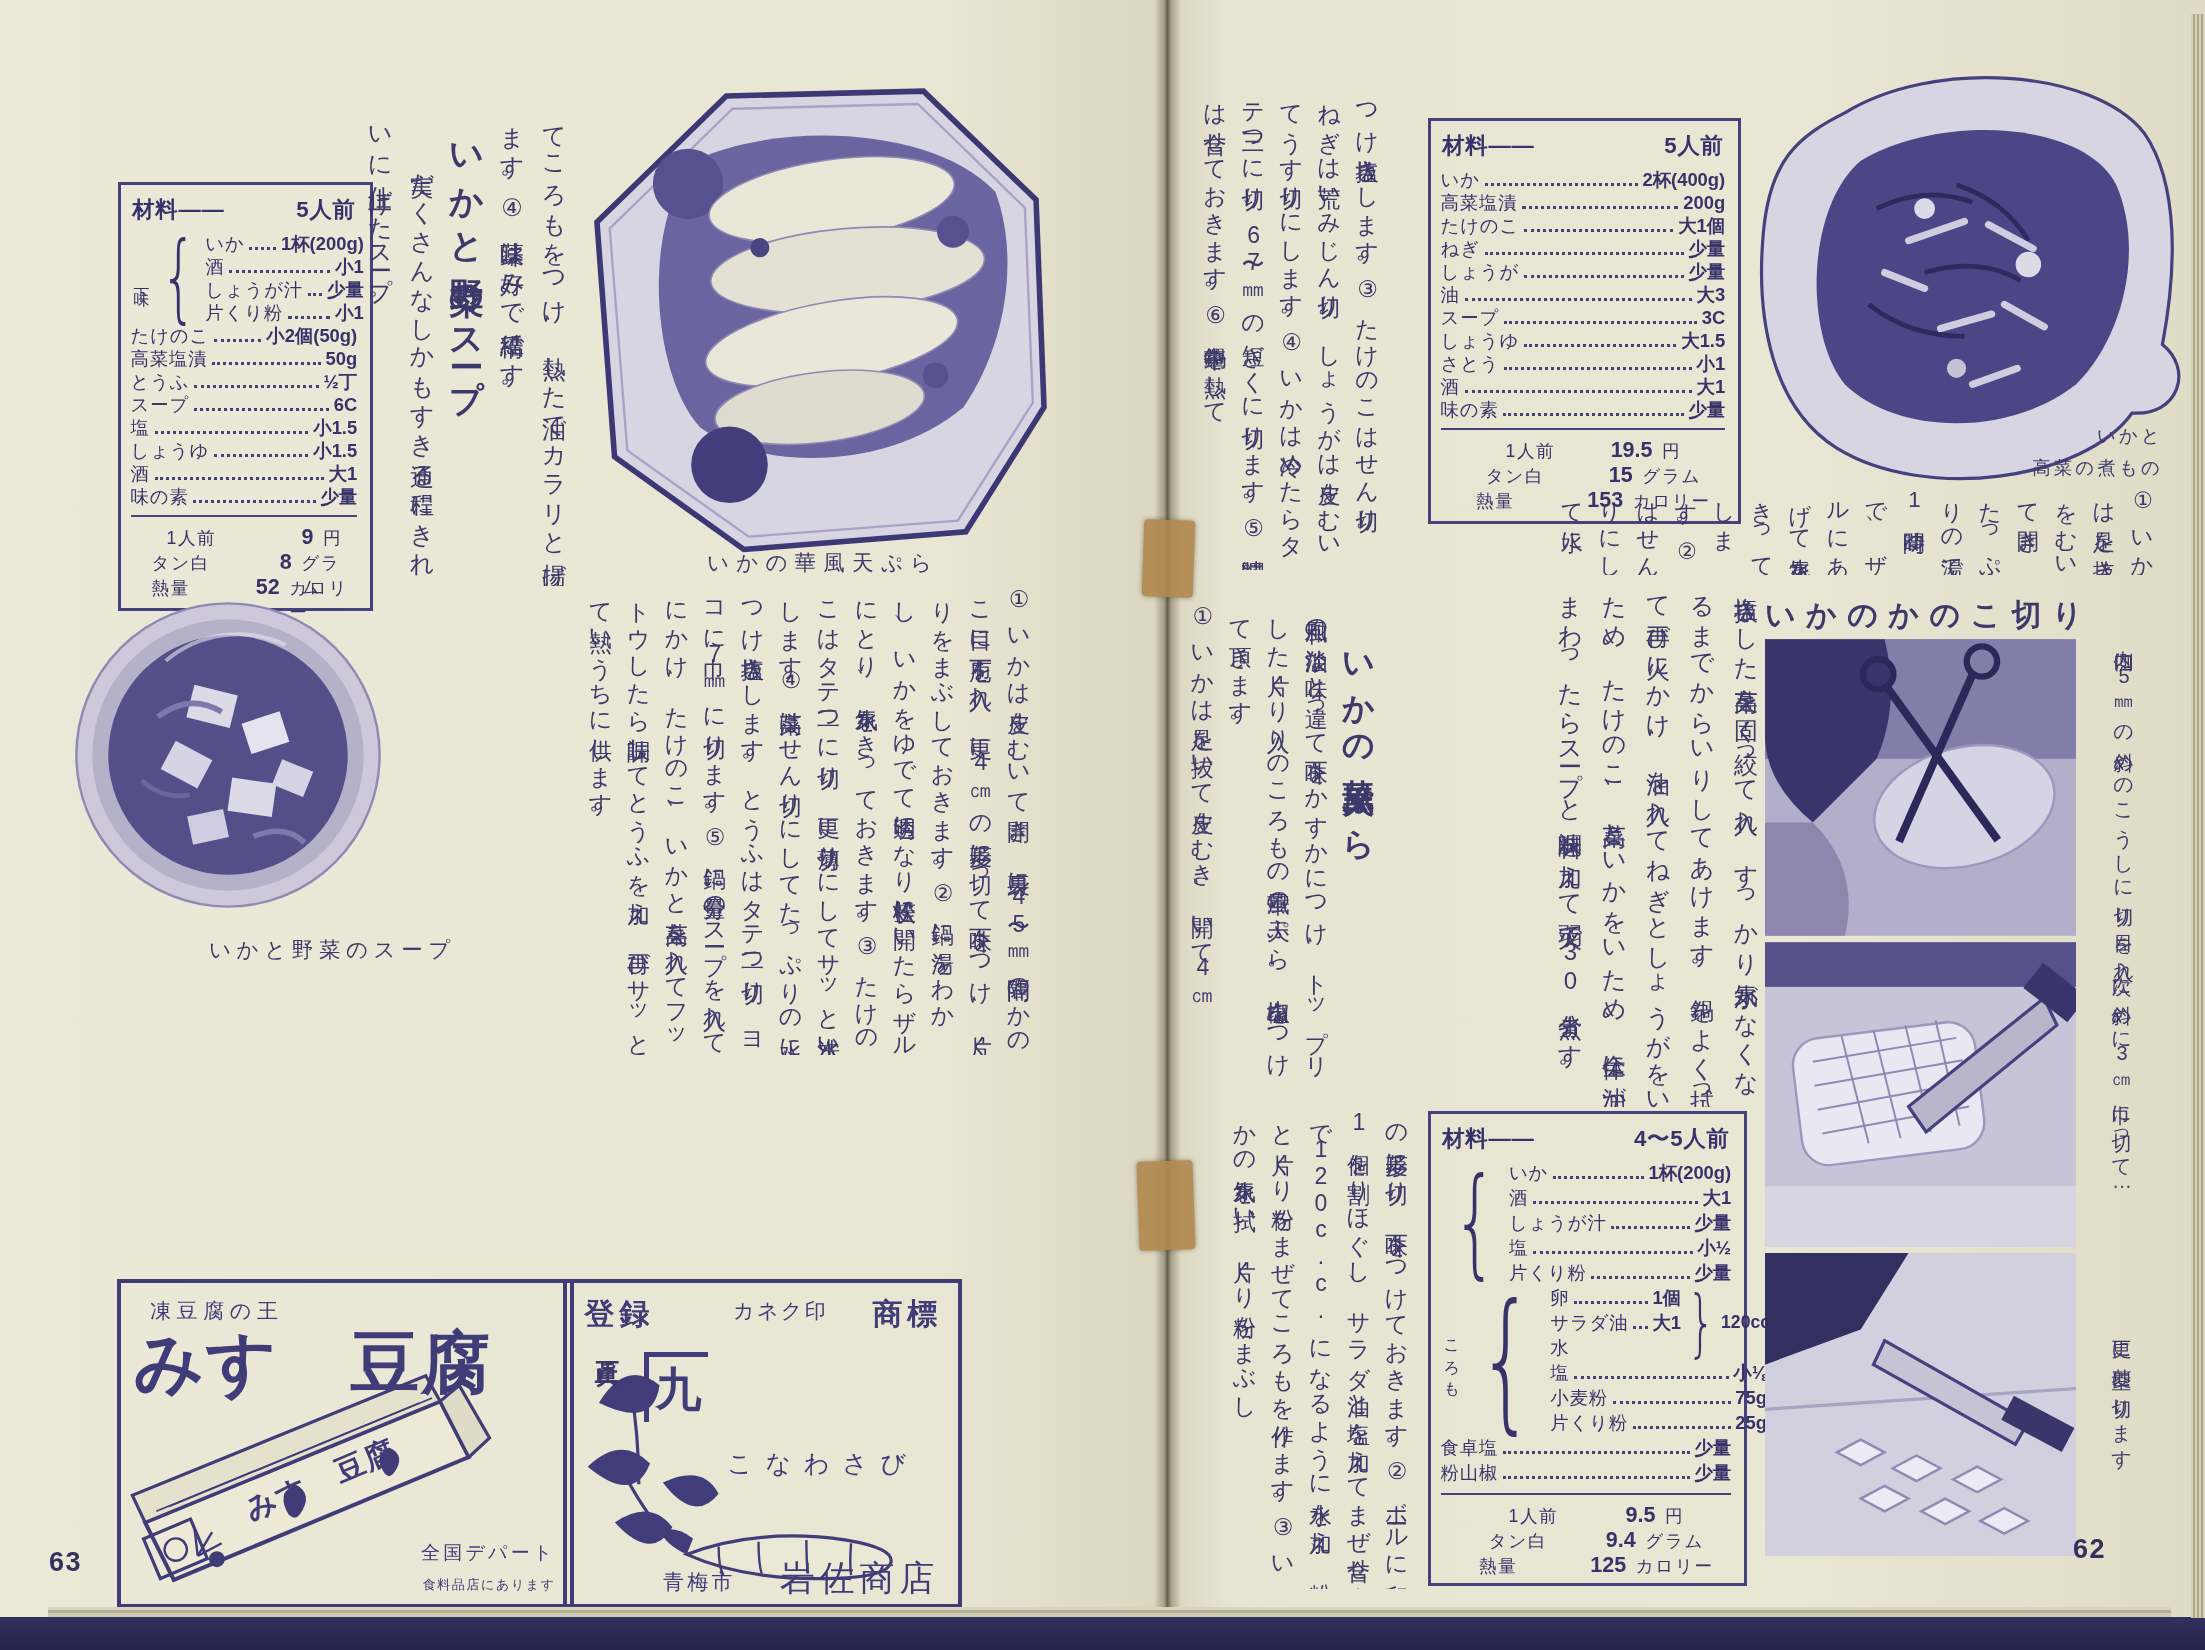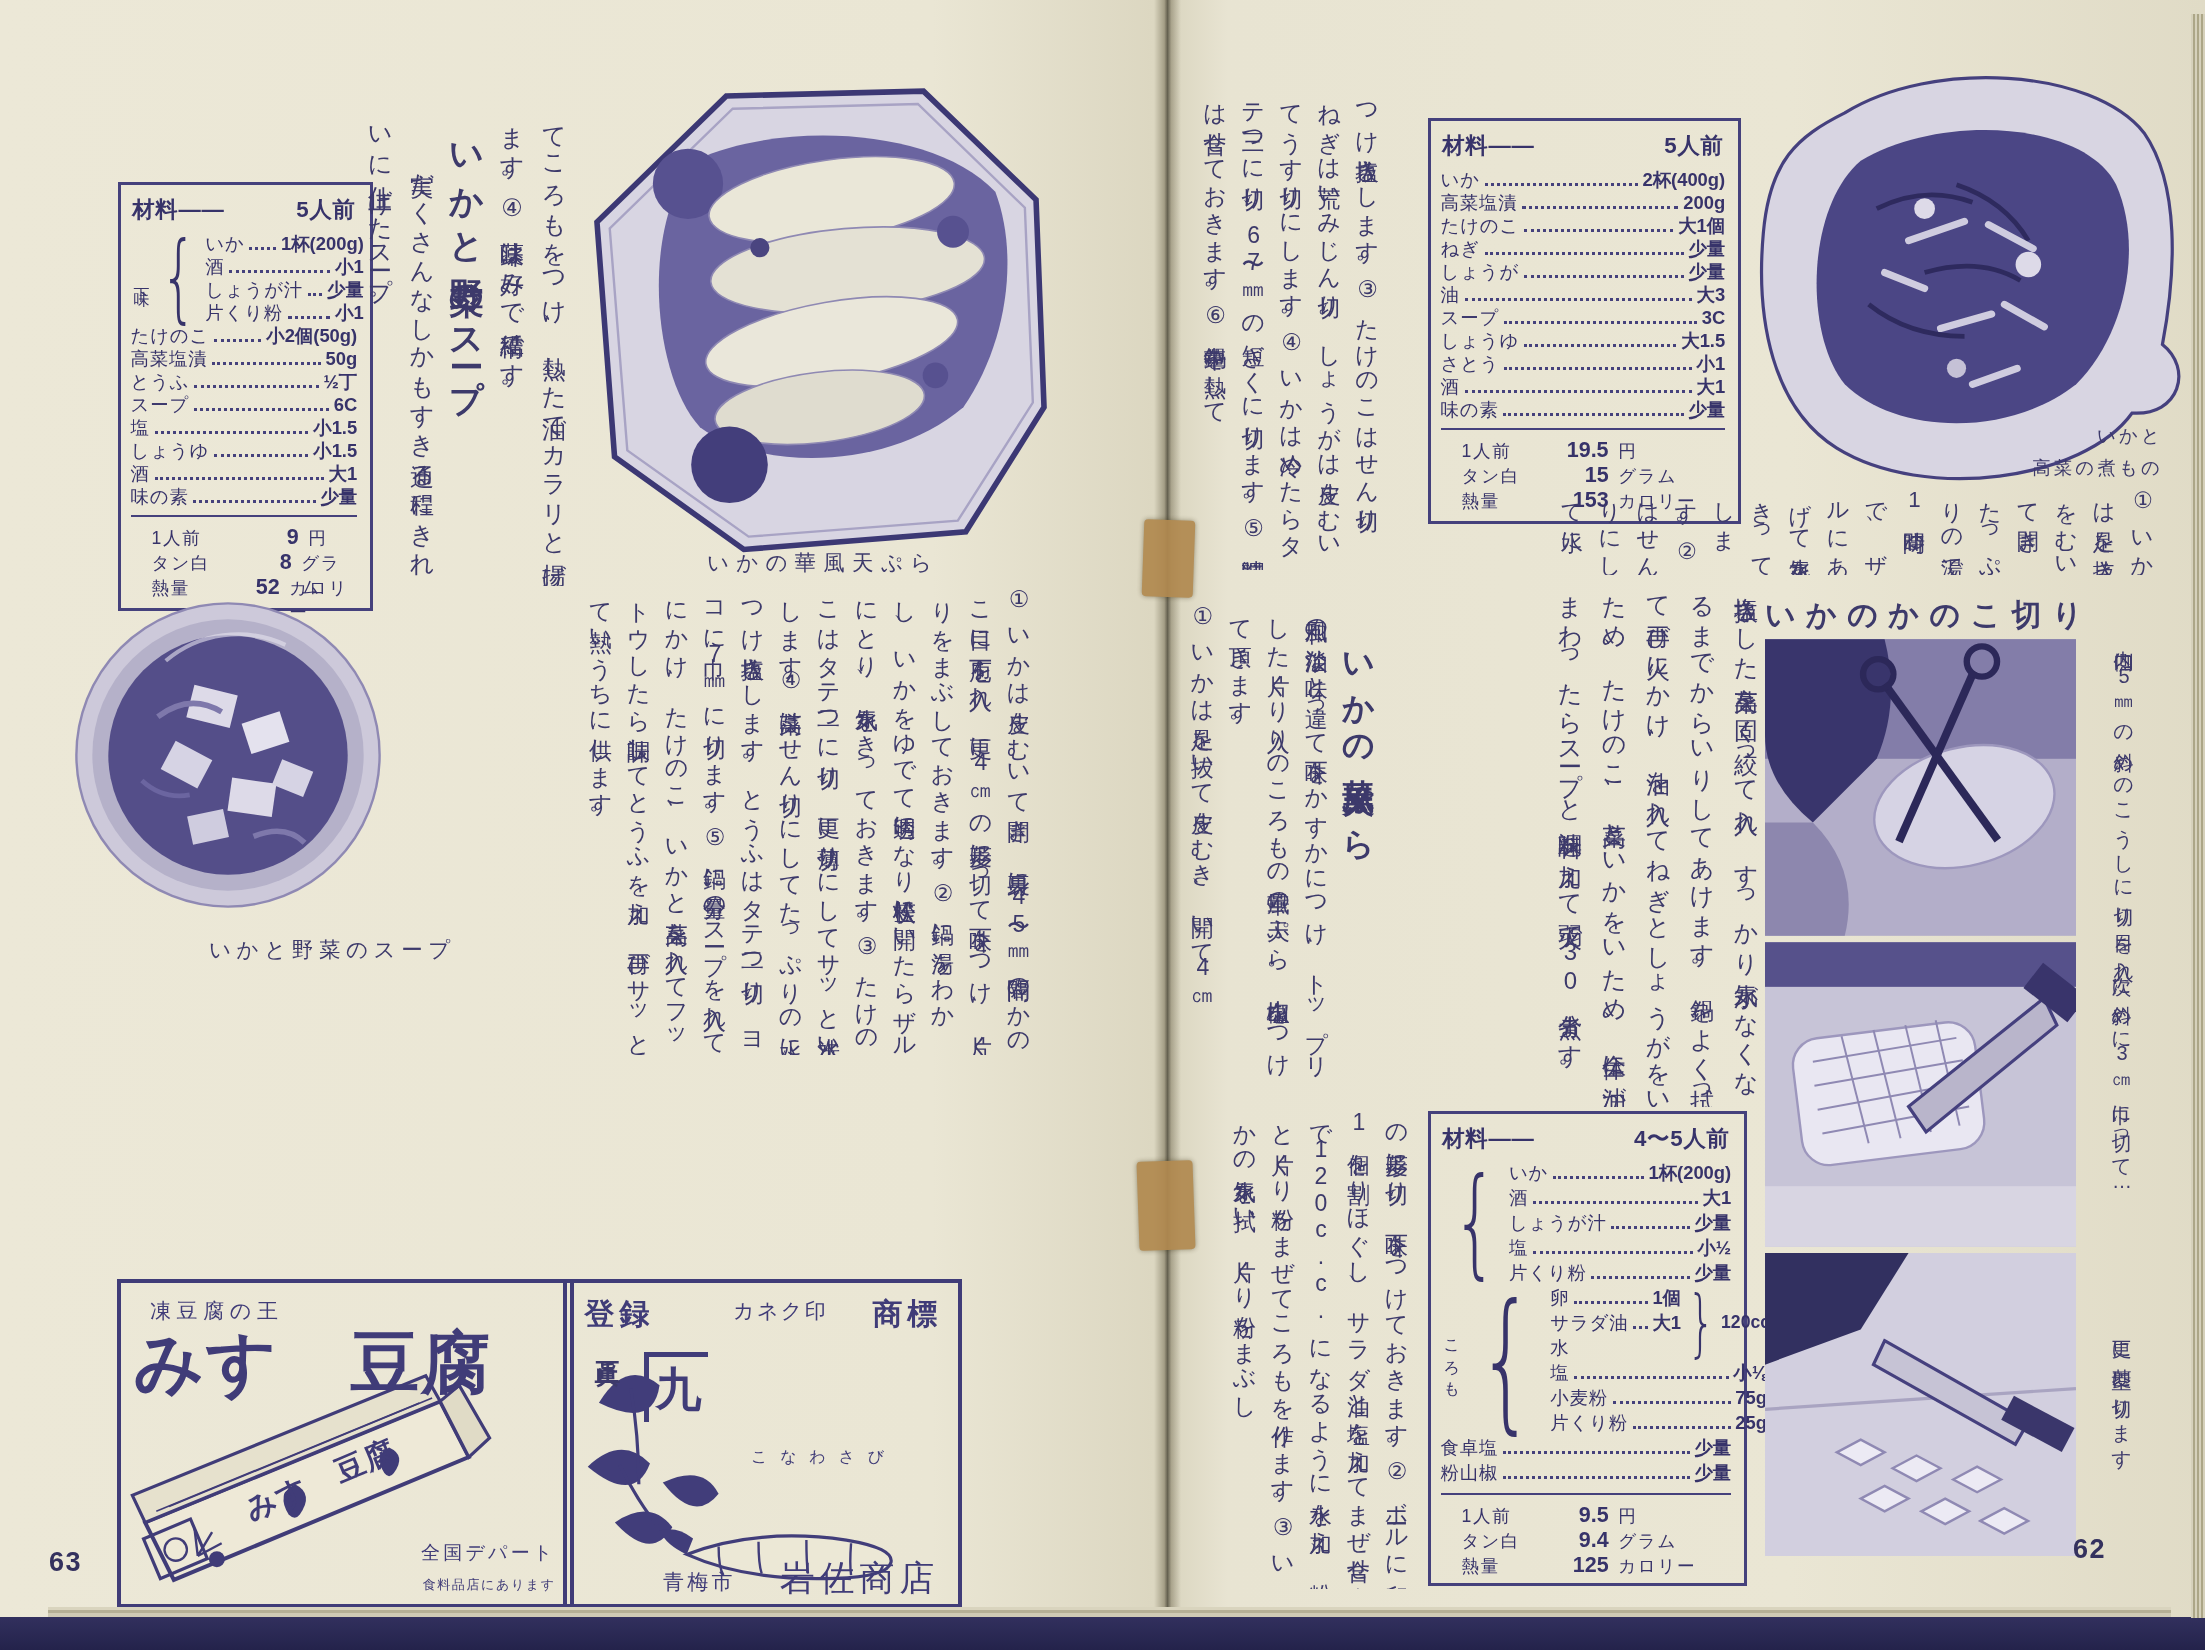--- a/index.html
+++ b/index.html
@@ -19,21 +19,21 @@
   .trow{display:flex;align-items:baseline;height:23px;font-size:18.4px;}
   .t3 .trow{height:25px;}
   .tname{white-space:nowrap;letter-spacing:0.8px;}
   .tdots{flex:1;border-bottom:3.2px dotted #45417c;margin:0 4.8px 6.4px;min-width:14.4px;}
   .tval{white-space:nowrap;font-weight:600;}
   .tgrp{display:flex;align-items:center;}
   .grows{flex:1;}
   .vlab{writing-mode:vertical-rl;text-orientation:upright;font-size:16px;letter-spacing:2.4px;color:var(--ink2);}
   .brace{display:inline-block;font-family:"DejaVu Sans",sans-serif;font-weight:300;line-height:.82;transform:scaleX(.6);margin:0 -4.8px 0 -3.2px;}
   .tnut{border-top:2.4px solid #45417c;margin-top:8px;padding:8px 0 0 21px;}
-  .nl{display:flex;align-items:baseline;height:25px;}
+  .nl{display:flex;align-items:baseline;height:25px;justify-content:center;}
   .nlab{width:85px;letter-spacing:1.6px;font-size:17.6px;}
   .nval{width:62px;text-align:right;font-weight:bold;font-size:21.5px;}
   .nunit{margin-left:9.6px;font-size:17.6px;letter-spacing:1.6px;}
   .ksub{font-size:17.6px;font-weight:bold;width:46px;text-align:left;margin-left:1.6px;}
   
   .v{position:absolute;writing-mode:vertical-rl;text-orientation:upright;overflow:hidden;color:#3d3a6b;}
   .v p,.v h2{margin:0;}
   .vt{font-weight:bold;}
   .cap{position:absolute;color:#3d3a6b;white-space:nowrap;}
   .pageno{position:absolute;font-size:27px;font-weight:bold;color:#34315e;letter-spacing:1.6px;}
@@ -229,21 +229,21 @@
           <path d="M150,340 q90,-34 200,-18 q60,10 56,28 q-4,18 -70,20 q-110,4 -186,-30 Z" fill="#ece8d6" stroke="#413d7a" stroke-width="4"></path>
           <path d="M190,330 q0,26 6,36 M240,324 q0,28 4,40 M300,322 q0,28 2,42 M356,326 q-2,26 0,40" stroke="#413d7a" stroke-width="3" fill="none"></path>
           <path d="M150,340 q-26,-12 -34,-30 q22,-6 42,10" fill="#413d7a"></path>
         </g>
       </svg>
       <div class="abs" style="left:17.6px;top:11.2px;font-size:30px;font-weight:bold;letter-spacing:4.8px;">登録</div>
       <div class="abs" style="left:166px;top:14.4px;font-size:21px;letter-spacing:2.4px;">カネク印</div>
       <div class="abs" style="right:16px;top:11.2px;font-size:30px;font-weight:bold;letter-spacing:4.8px;">商標</div>
       <div class="abs v" style="left:24px;top:57px;height:96px;font-size:25.5px;font-weight:bold;position:absolute;">眞正</div>
       <div class="abs" style="left:77px;top:69px;font-size:46px;font-weight:bold;border-top:5.6px solid #413d7a;border-left:5.6px solid #413d7a;padding:1.6px 6.4px;">九</div>
-      <div class="abs" style="left:184px;top:164px;font-size:16px;letter-spacing:12.8px;">こなわさび</div>
+      <div class="abs" style="left:160px;top:164px;font-size:25px;letter-spacing:12.8px;">こなわさび</div>
       <div class="abs" style="left:96px;bottom:8px;font-size:21px;letter-spacing:3.2px;">青梅市</div>
       <div class="abs" style="right:19px;bottom:1.6px;font-size:35px;font-weight:normal;letter-spacing:4.8px;">岩佐商店</div>
     </div>
 
     <div class="pageno" style="left:49px;top:1547px;">63</div>
   </section>
 
   <section class="page right">
 
     <div class="v" style="left:17.6px;top:88px;width:204px;height:482px;font-size:23px;line-height:38px;letter-spacing:0.8px;">

